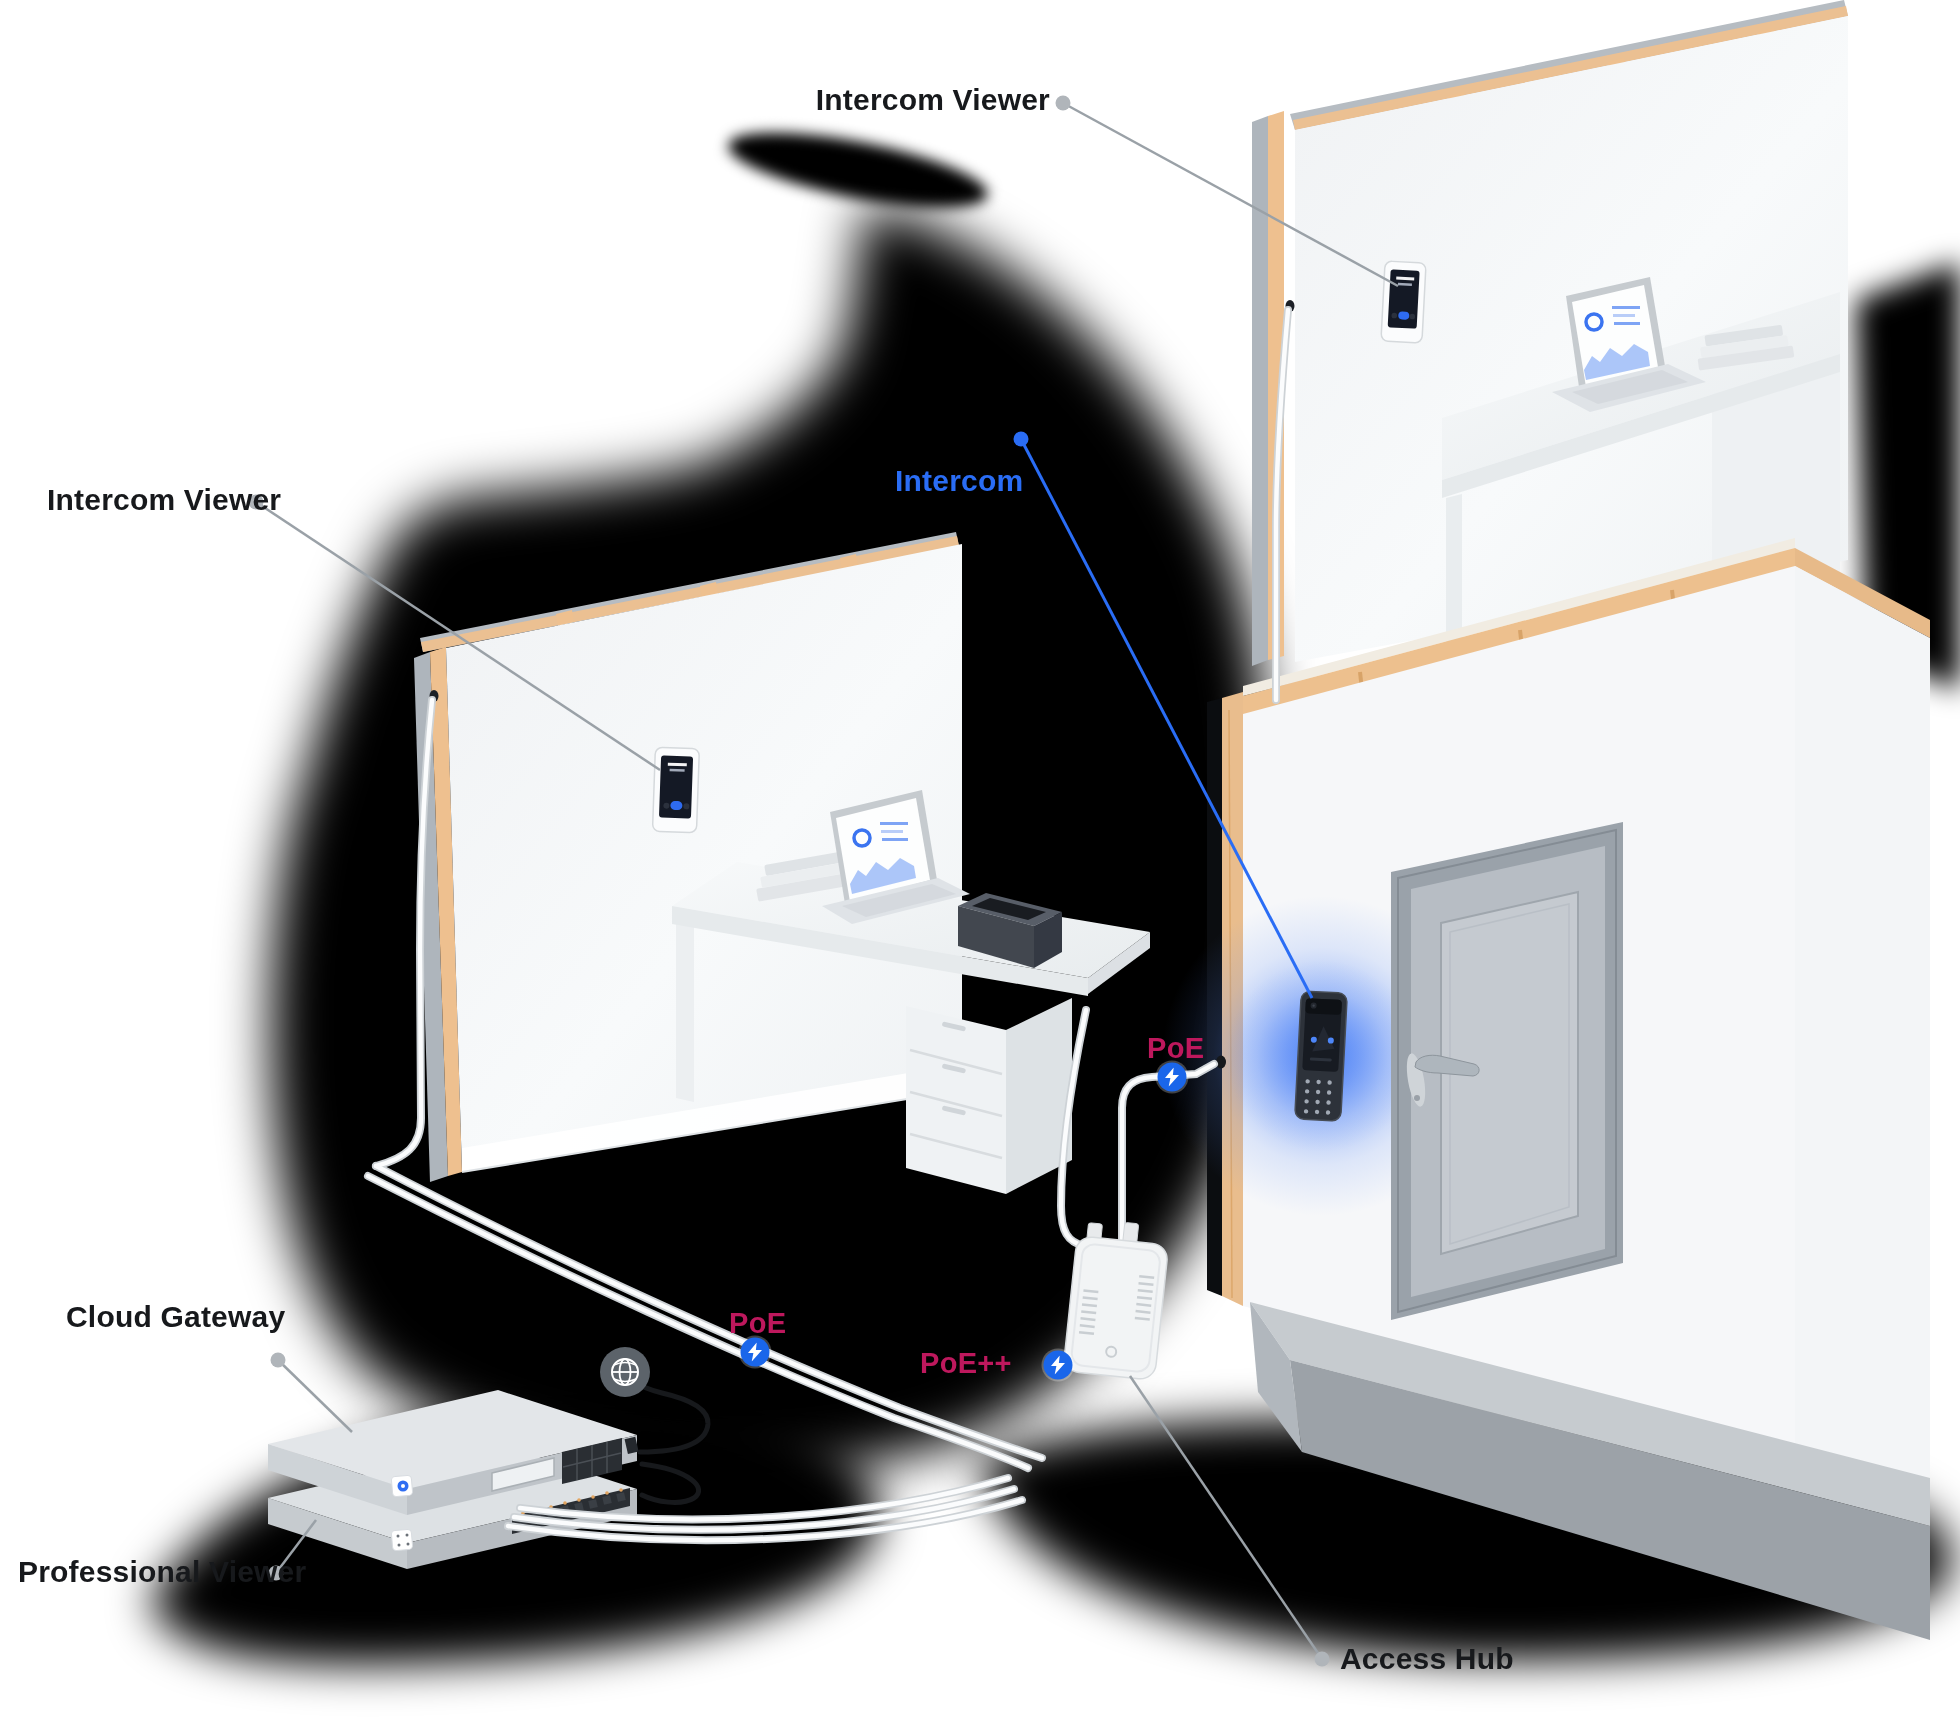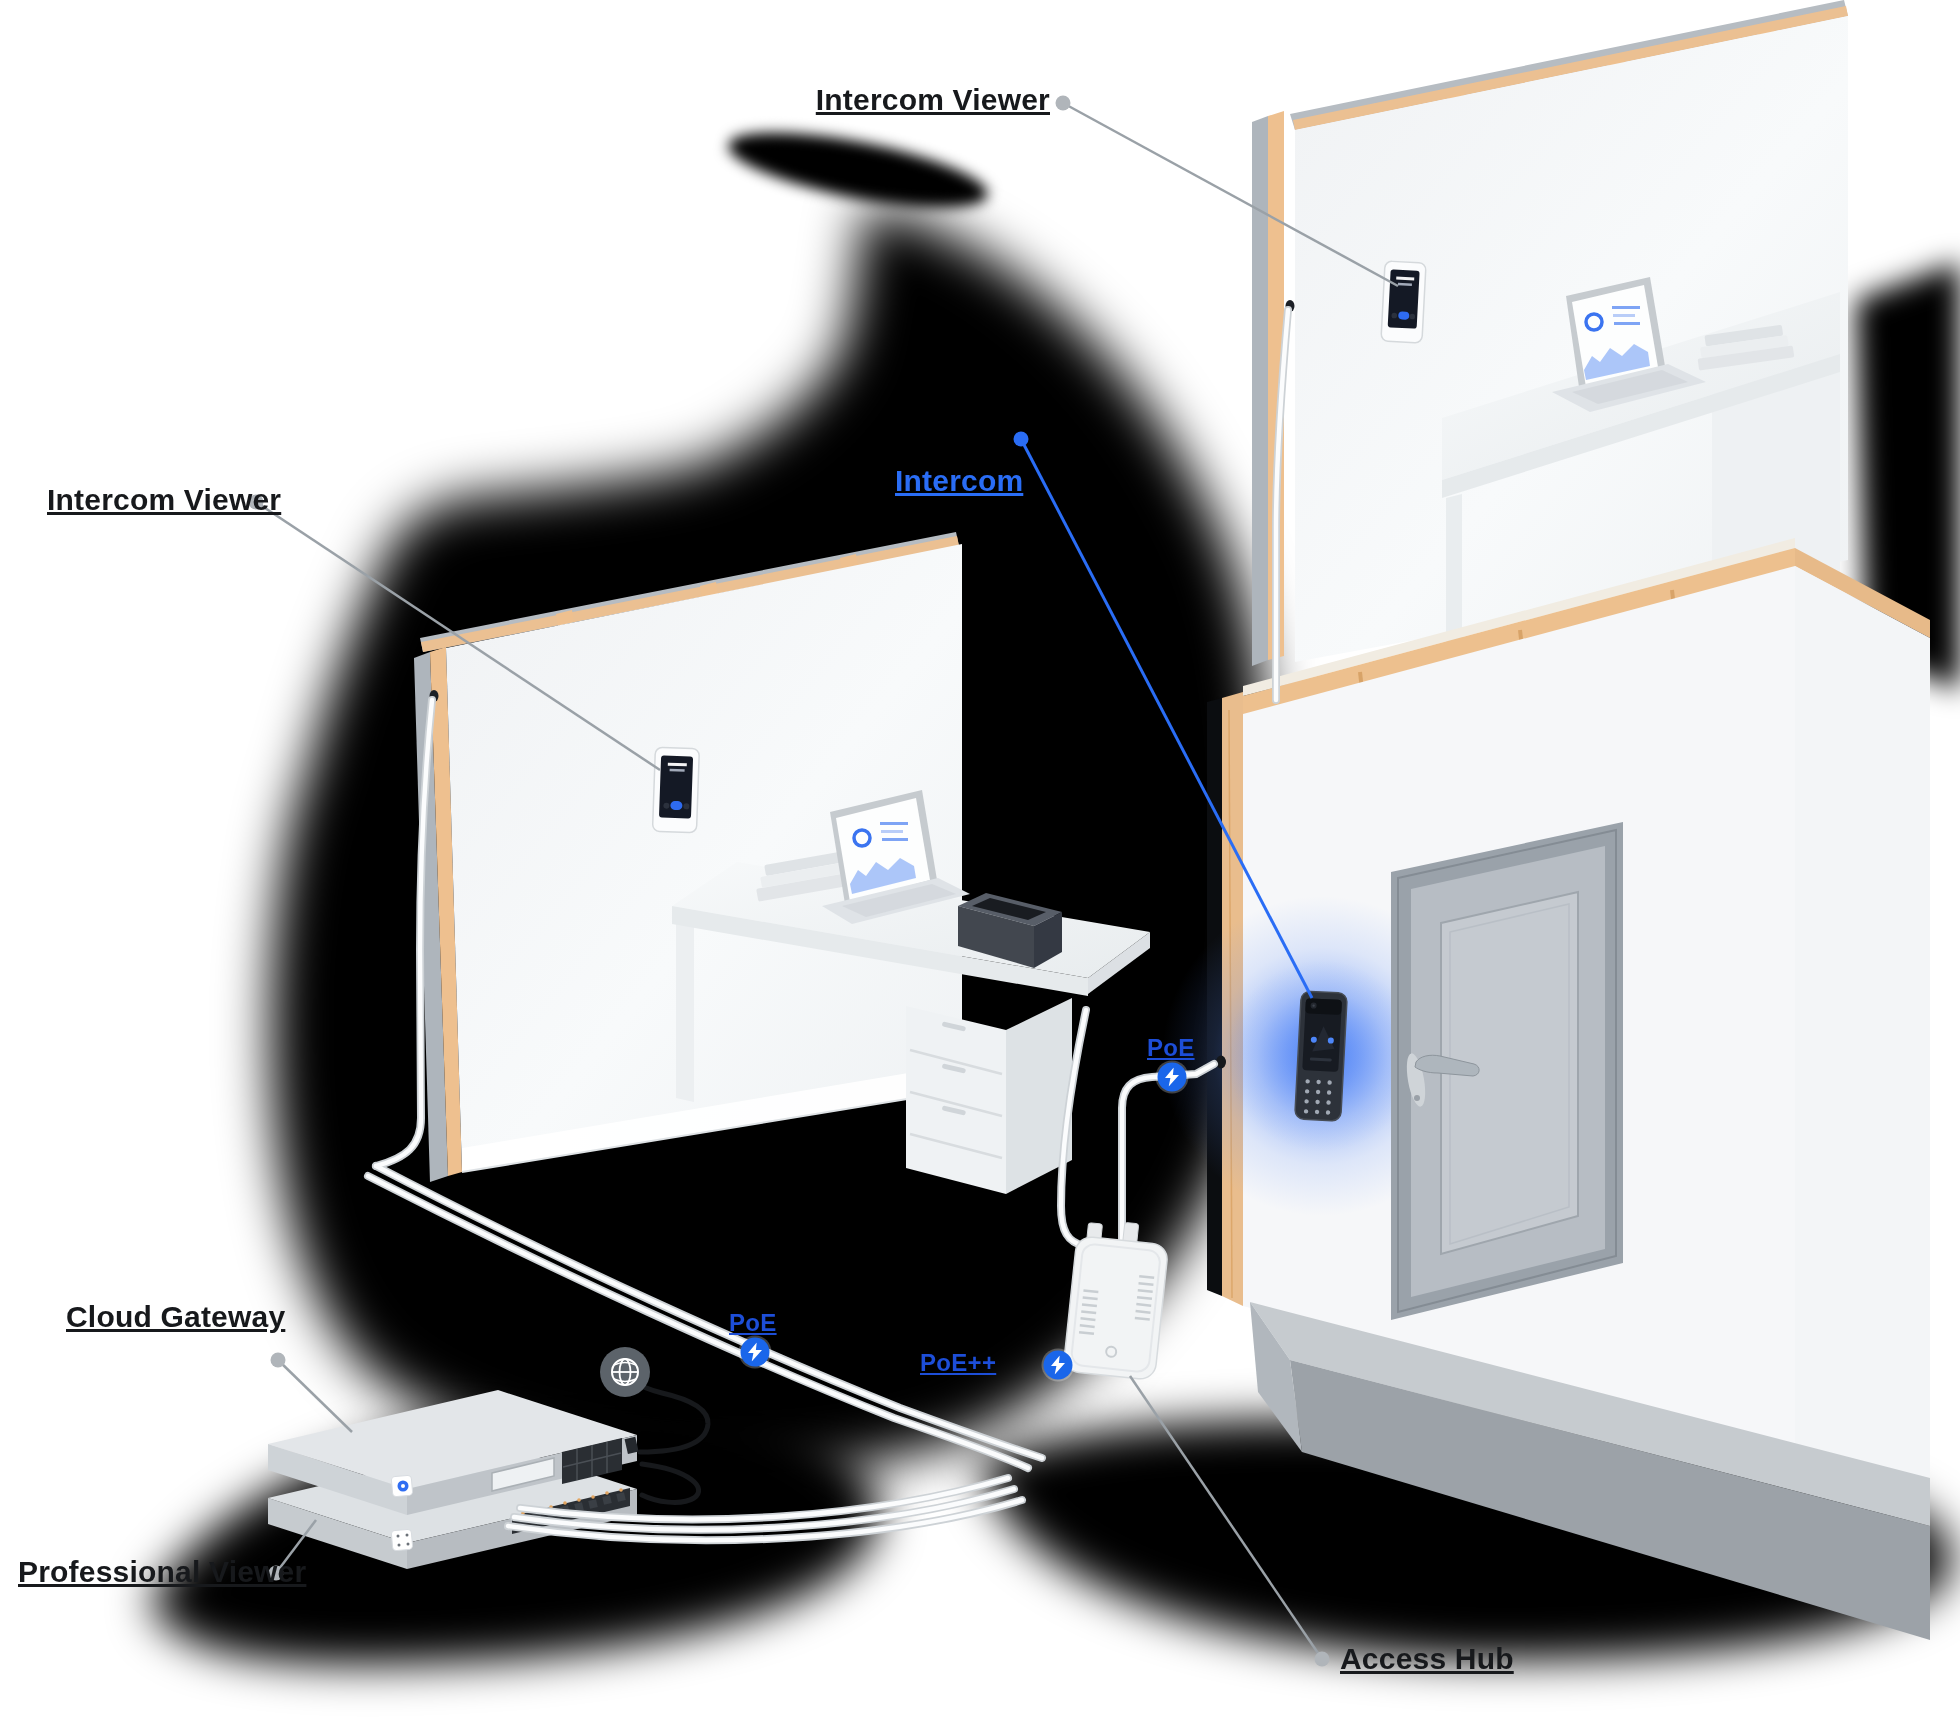--- a/index.html
+++ b/index.html
@@ -1,22 +1,22 @@
 <!DOCTYPE html>
 <html><head>
 <meta charset="utf-8">
 <style>
   html,body{margin:0;padding:0;background:#ffffff;}
   .scene{position:relative;width:1960px;height:1734px;background:#ffffff;overflow:hidden;
          font-family:"Liberation Sans",sans-serif;}
   .scene svg.stage{position:absolute;left:0;top:0;}
   .lbl{position:absolute;transform:translateY(-50%);font-weight:bold;font-size:30px;
-       color:#17191c;white-space:nowrap;letter-spacing:.2px;text-decoration:underline;}
+       color:#17191c;white-space:nowrap;letter-spacing:.2px;}
   .lbl.blue{color:#2a6df5;}
-  .lbl.poe{font-weight:bold;font-size:24px;color:#1d4ed8;letter-spacing:.3px;}
+  .lbl.poe{font-weight:bold;font-size:29px;color:#be185d;letter-spacing:.3px;}
   .poe-badge{position:absolute;width:29px;height:29px;border-radius:50%;background:#1a66ea;
              transform:translate(-50%,-50%);display:flex;align-items:center;justify-content:center;
              box-shadow:0 0 0 2px rgba(255,255,255,.25);}
   .poe-badge svg{display:block;}
 </style>
 </head>
 <body>
 
 <div class="scene">
 

